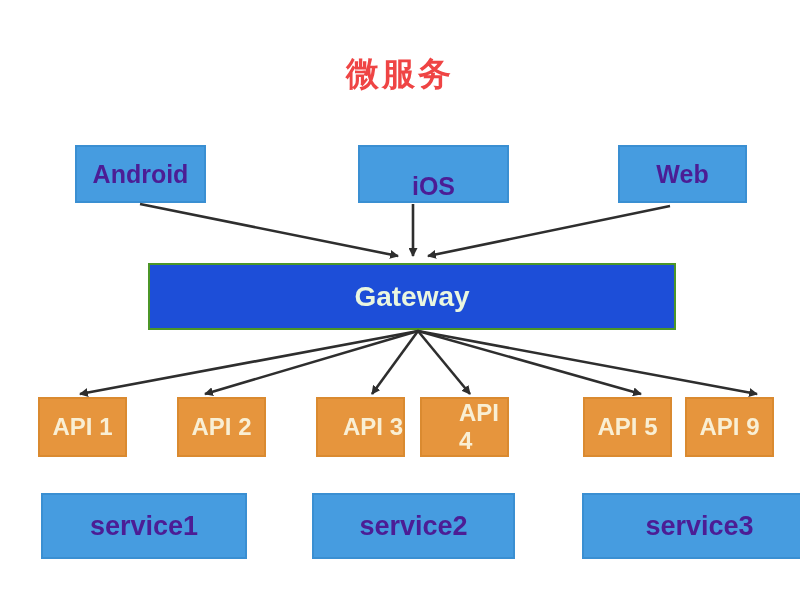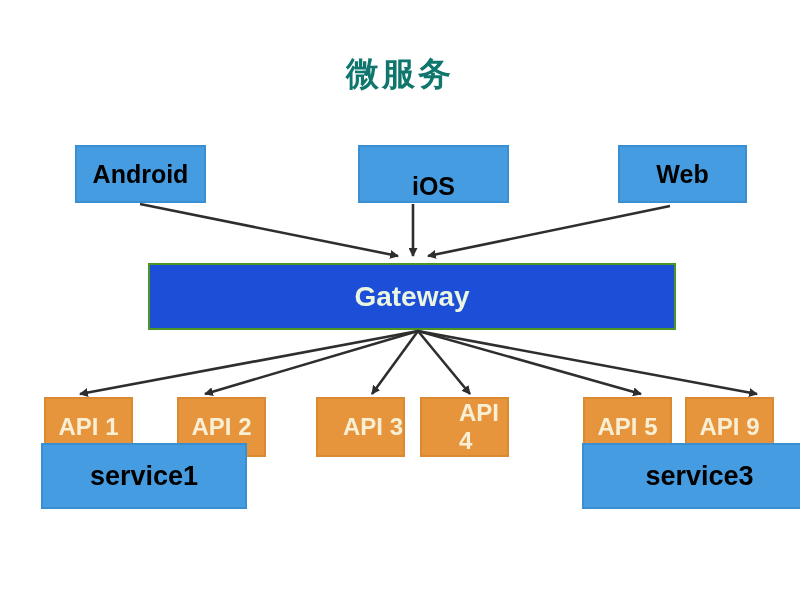--- a/index.html
+++ b/index.html
@@ -4,53 +4,53 @@
 <style>
   html,body{margin:0;padding:0;}
   body{
     width:800px;height:600px;background:#ffffff;
     font-family:"Liberation Sans","DejaVu Sans",sans-serif;
     position:relative;overflow:hidden;
   }
   .stage{position:absolute;left:0;top:0;width:800px;height:600px;}
   .title{
     position:absolute;left:0;top:52px;width:800px;
-    text-align:center;font-size:33px;font-weight:600;color:#0f766e;
+    text-align:center;font-size:33px;font-weight:600;color:#ef4444;
     letter-spacing:3px;
   }
   .node{
     position:absolute;display:flex;align-items:center;justify-content:center;
     font-weight:bold;box-sizing:border-box;
   }
   .blue{
-    background:#469ce0;border:2px solid #3a8fd2;color:#000000;
+    background:#469ce0;border:2px solid #3a8fd2;color:#4c1d95;
   }
   .green{
     background:#1d4ed8;border:2px solid #4c9628;color:#eaf6df;
   }
   .orange{
     background:#e6953d;border:2px solid #da8a30;color:#f9efd4;
   }
   
   .client{top:145px;height:58px;font-size:25px;}
   .android{left:75px;width:131px;}
   .ios{left:358px;width:151px;align-items:flex-end;}
   .web{left:618px;width:129px;text-align:center;}
   
   .gateway{left:148px;top:263px;width:528px;height:67px;font-size:28px;}
   
   .api{top:397px;height:60px;width:89px;font-size:24px;}
-  .api1{left:44px;text-align:center;}
+  .api1{left:38px;text-align:center;}
   .api2{left:140px;margin-left:37px;}
   .api3{left:316px;justify-content:flex-end;}
   .api4{left:420px;padding-left:37px;}
   .api5{left:583px;}
   .api6{left:685px;}
   
-  .service{top:443px;height:66px;font-size:27px;}
+  .service{top:493px;height:66px;font-size:27px;}
   .service1{left:41px;width:206px;}
   .service2{left:312px;width:203px;}
   .service3{left:582px;width:235px;}
   svg.arrows{position:absolute;left:0;top:0;pointer-events:none;}
   svg.arrows line{stroke:#2e2e2e;stroke-width:2.6;}
 </style>
 </head>
 <body>
 
 <div class="stage">
@@ -86,20 +86,23 @@
   <div class="node orange api api5">
     <span>API 5</span>
   </div>
   <div class="node orange api api6">
     <span>API 9</span>
   </div>
 
   <div class="node blue service service1">
     <span>service1</span>
   </div>
+  <div class="node blue service service2">
+    <span>service2</span>
+  </div>
   <div class="node blue service service3">
     <span>service3</span>
   </div>
 
   <svg class="arrows" width="800" height="600" viewBox="0 0 800 600">
     <defs>
       <marker id="ah" markerWidth="9" markerHeight="9" refX="8" refY="4.5" orient="auto" markerUnits="userSpaceOnUse">
         <path d="M0,0 L9,4.5 L0,9 z" fill="#2e2e2e"></path>
       </marker>
     </defs>

